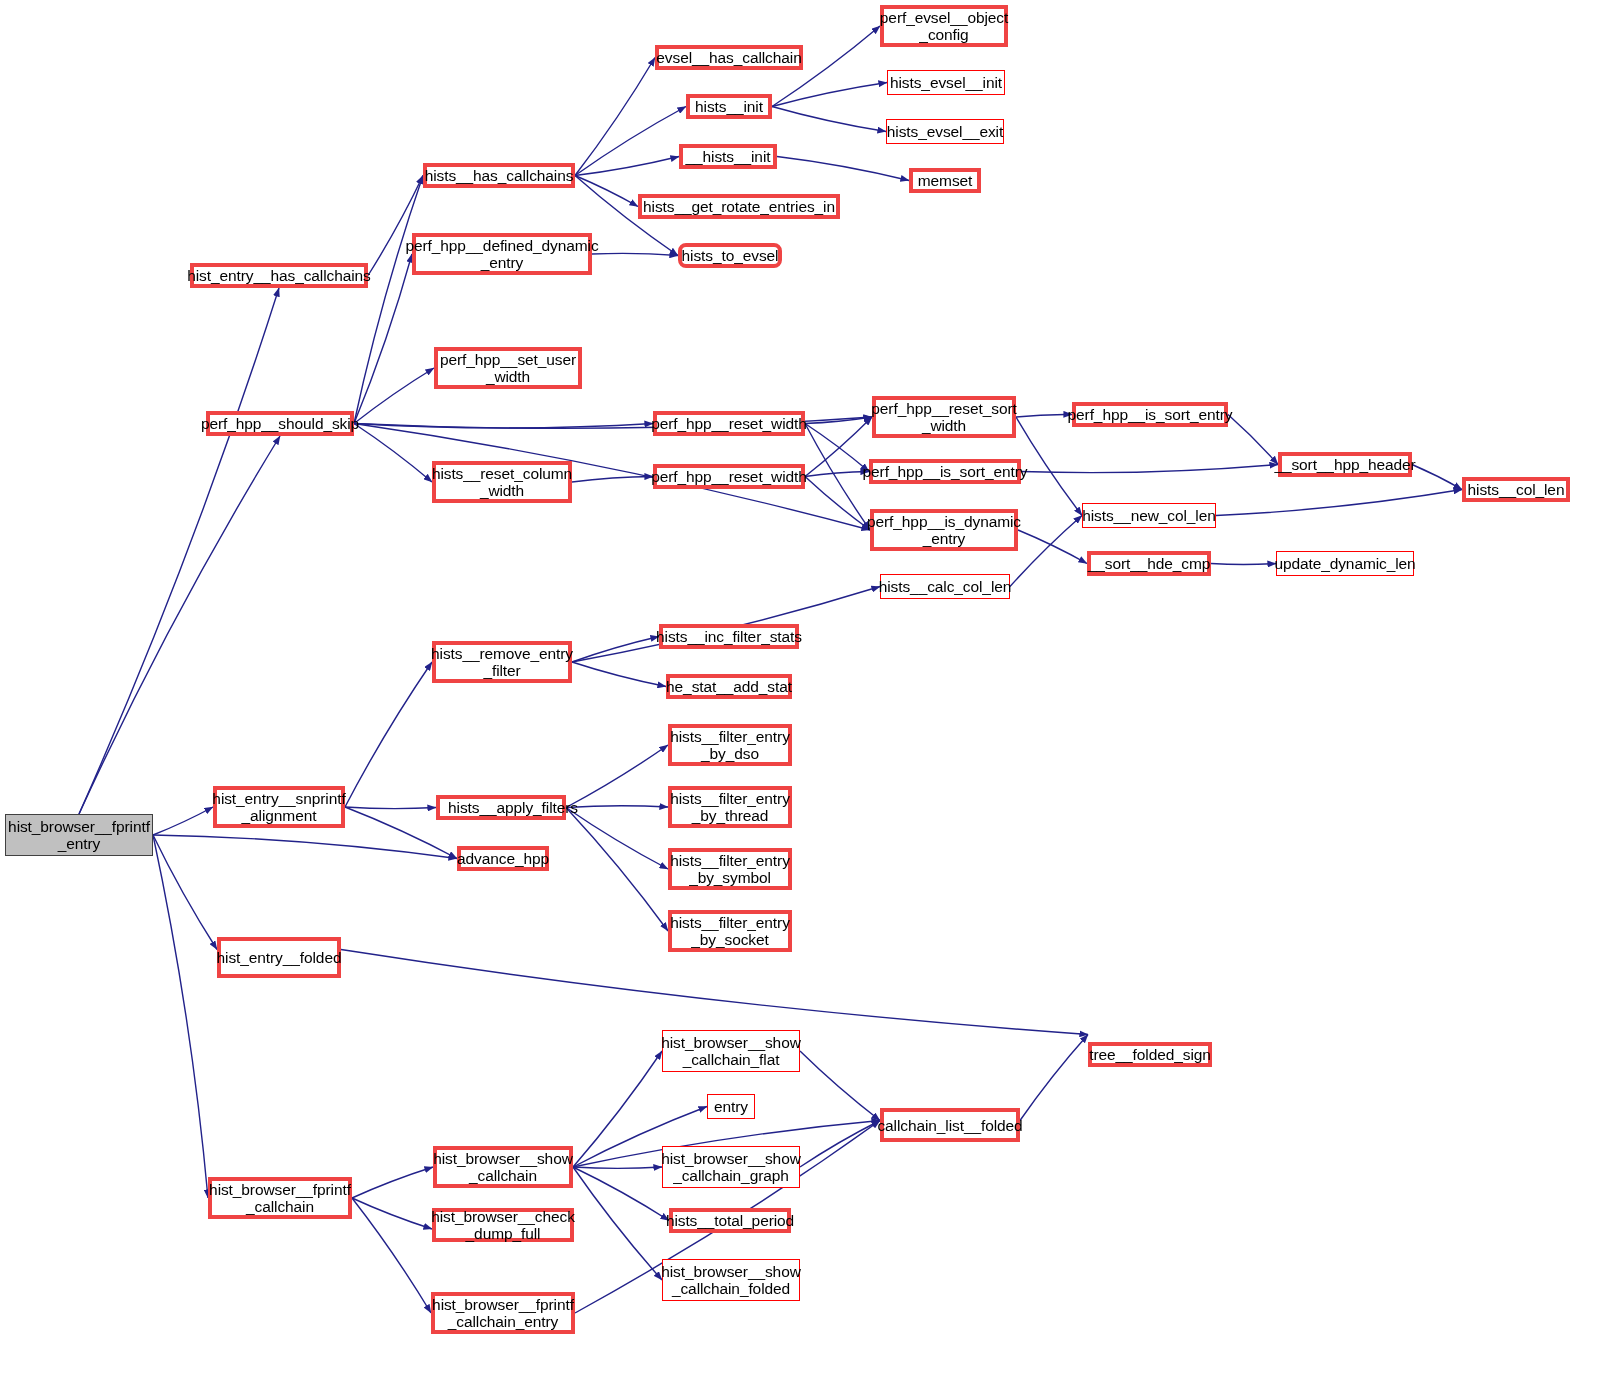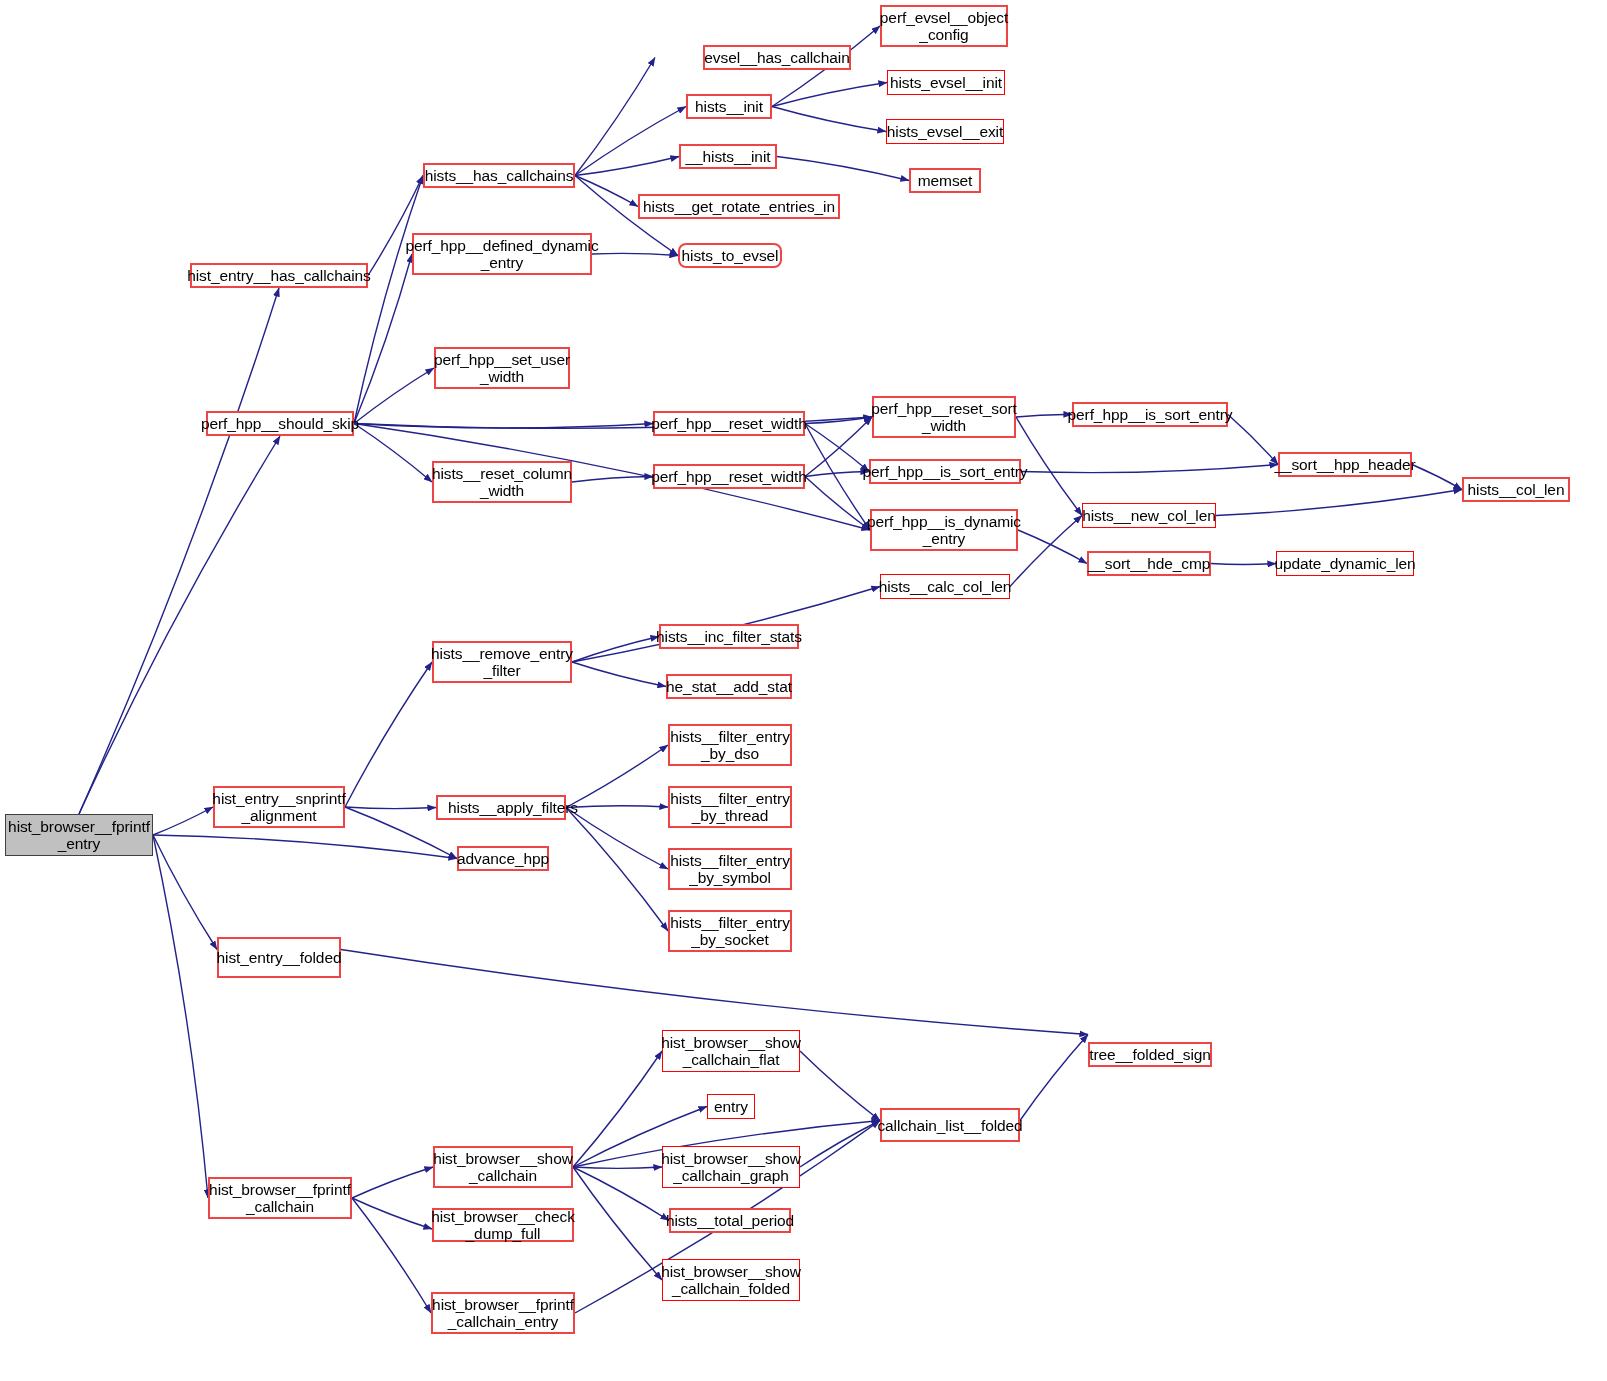--- a/index.html
+++ b/index.html
@@ -24,21 +24,21 @@
     pointer-events: none;
   }
   .node {
     position: absolute;
     box-sizing: border-box;
     display: flex;
     align-items: center;
     justify-content: center;
     text-align: center;
     background: #ffffff;
-    border: 2px solid #ef4444;
+    border: 4px solid #ef4444;
     font-size: 15.5px;
     line-height: 17px;
     color: #000000;
     white-space: pre-line;
     letter-spacing: -0.1px;
     z-index: 5;
   }
   .node.red {
     border: 1.6px solid #ff0000;
   }
@@ -125,31 +125,31 @@
       </g>
   </svg>
   <div id="nodes-group">
       <div class="node root" style="left: 5px; top: 814px; width: 148px; height: 42px;">hist_browser__fprintf
 _entry</div>
       <div class="node" style="left: 190px; top: 263px; width: 178px; height: 25px;">hist_entry__has_callchains</div>
       <div class="node" style="left: 206px; top: 411px; width: 148px; height: 25px;">perf_hpp__should_skip</div>
       <div class="node" style="left: 423px; top: 163px; width: 152px; height: 25px;">hists__has_callchains</div>
       <div class="node" style="left: 412px; top: 233px; width: 180px; height: 42px;">perf_hpp__defined_dynamic
 _entry</div>
-      <div class="node" style="left: 655px; top: 45px; width: 148px; height: 25px; margin-left: 48px;">evsel__has_callchain</div>
+      <div class="node" style="left: 655px; top: 45px; width: 148px; height: 25px;">evsel__has_callchain</div>
       <div class="node" style="left: 686px; top: 94px; width: 86px; height: 25px;">hists__init</div>
       <div class="node" style="left: 679px; top: 144px; width: 98px; height: 25px;">__hists__init</div>
       <div class="node" style="left: 638px; top: 194px; width: 202px; height: 25px;">hists__get_rotate_entries_in</div>
       <div class="node" style="left: 678px; top: 243px; width: 104px; height: 25px; border-radius: 8px;">hists_to_evsel</div>
       <div class="node" style="left: 880px; top: 5px; width: 128px; height: 42px;">perf_evsel__object
 _config</div>
       <div class="node red" style="left: 887px; top: 70px; width: 118px; height: 25px;">hists_evsel__init</div>
       <div class="node red" style="left: 886px; top: 119px; width: 118px; height: 25px;">hists_evsel__exit</div>
       <div class="node" style="left: 909px; top: 168px; width: 72px; height: 25px;">memset</div>
-      <div class="node" style="left: 434px; top: 347px; width: 136px; height: 42px;">perf_hpp__set_user
+      <div class="node" style="left: 434px; top: 347px; width: 148px; height: 42px;">perf_hpp__set_user
 _width</div>
       <div class="node" style="left: 653px; top: 411px; width: 152px; height: 25px;">perf_hpp__reset_width</div>
       <div class="node" style="left: 432px; top: 461px; width: 140px; height: 42px;">hists__reset_column
 _width</div>
       <div class="node" style="left: 653px; top: 464px; width: 152px; height: 25px;">perf_hpp__reset_width</div>
       <div class="node" style="left: 872px; top: 396px; width: 144px; height: 42px;">perf_hpp__reset_sort
 _width</div>
       <div class="node" style="left: 1072px; top: 402px; width: 156px; height: 25px;">perf_hpp__is_sort_entry</div>
       <div class="node" style="left: 869px; top: 459px; width: 152px; height: 25px;">perf_hpp__is_sort_entry</div>
       <div class="node" style="left: 870px; top: 509px; width: 148px; height: 42px;">perf_hpp__is_dynamic

